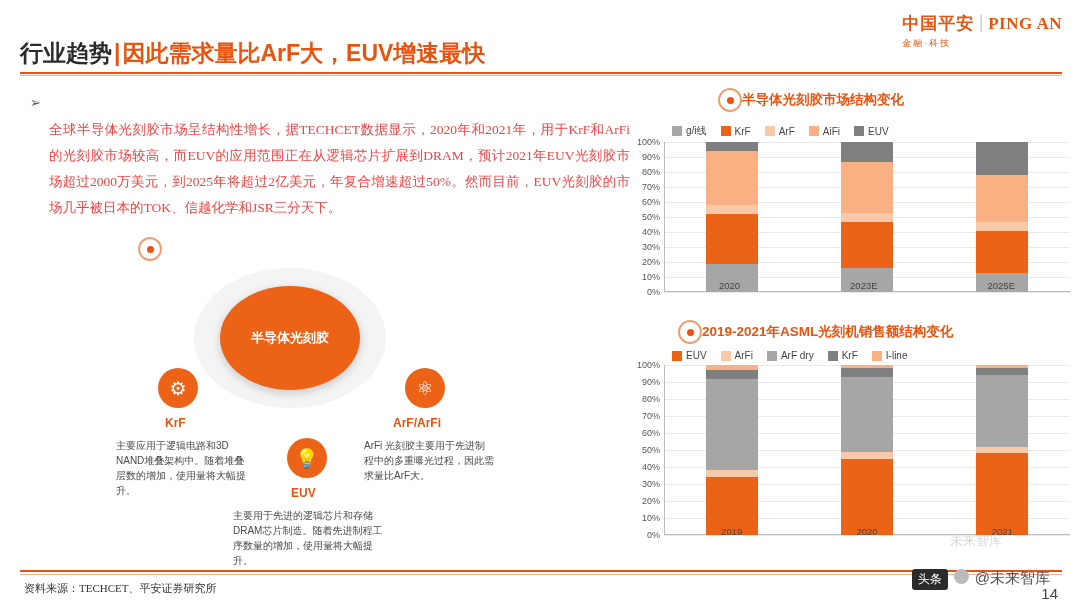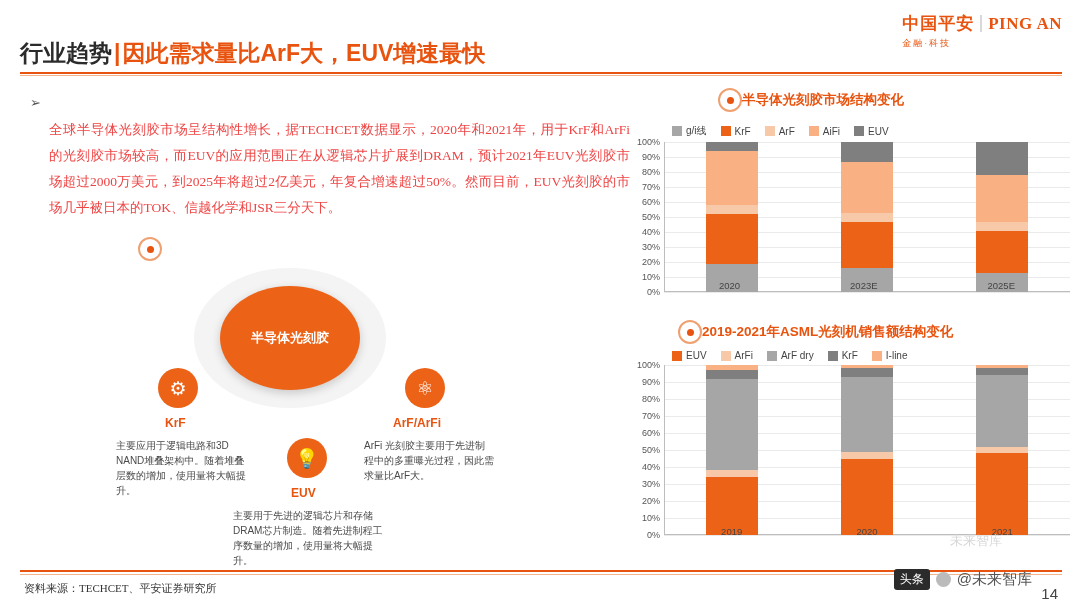--- a/index.html
+++ b/index.html
@@ -96,21 +96,21 @@
   .seg { width:100%; }
   .xlabels { position:absolute; left:34px; right:0; display:flex; justify-content:space-around; font-size:9.5px; color:#444; }
 
   
   .footer-rule { position:absolute; left:20px; bottom:36px; width:1042px; height:2px; background:#e8540f; }
   .footer-rule2 { position:absolute; left:20px; bottom:33px; width:1042px; height:1px; background:#f2b48c; }
   .source { position:absolute; left:24px; bottom:12px; font-size:11px; color:#333; font-family:"Liberation Serif", serif; }
   .pageno { position:absolute; right:22px; bottom:6px; font-size:15px; color:#444; }
 
   .wm1 { position:absolute; right:78px; bottom:58px; font-size:13px; color:#d8d8d8; }
-  .wm2 { position:absolute; right:48px; bottom:18px; font-size:15px; color:#555; display:flex; align-items:center; gap:6px; }
+  .wm2 { position:absolute; right:30px; bottom:18px; font-size:15px; color:#555; display:flex; gap:6px; }
   .wm-badge { background:#2b2b2b; color:#fff; font-size:12px; padding:2px 6px; border-radius:3px; }
   .wm-circ { width:15px; height:15px; border-radius:50%; background:#bbb; display:inline-block; }
 </style>
 </head>
 <body>
 
 <div class="slide">
 
   <div class="logo">
     <div class="logo-main">

